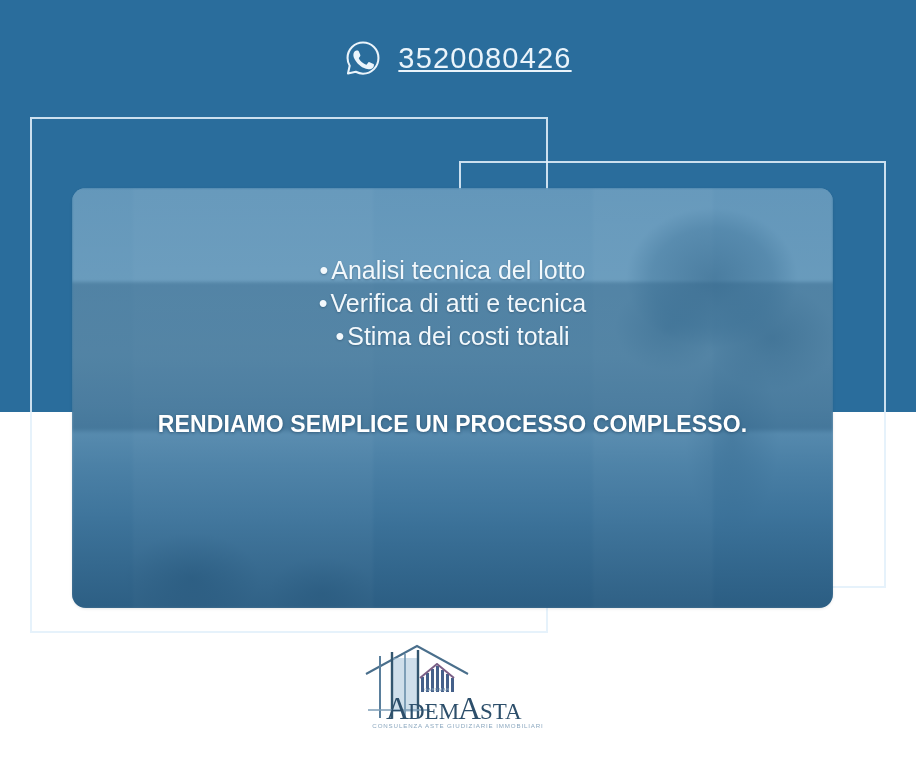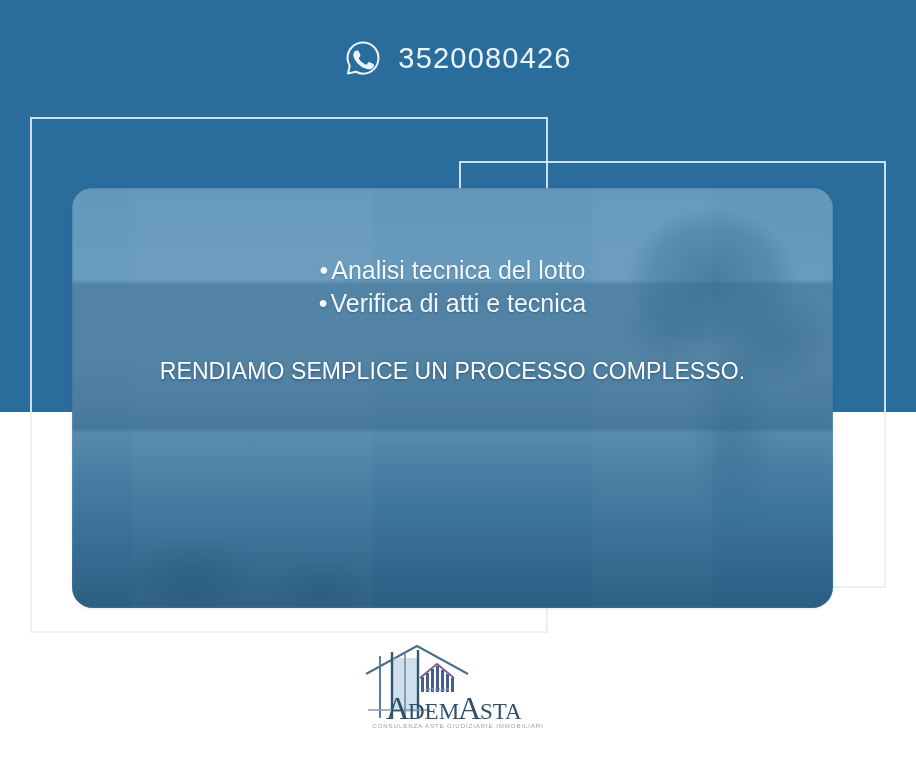--- a/index.html
+++ b/index.html
@@ -29,36 +29,37 @@
     gap:16px;
     z-index:6;
   }
   .wa-icon{ width:38px; height:38px; display:block; }
   .phone-number{
     color:#eaf4fb;
     font-size:29px;
     font-weight:400;
     letter-spacing:1.2px;
     line-height:1;
+    text-decoration:underline;
   }
   
   .frame{
     position:absolute;
     border:2px solid rgba(226,240,250,0.88);
     z-index:2;
     background:transparent;
   }
   .frame-a{ left:30px; top:117px; width:518px; height:516px; }
   .frame-b{ left:459px; top:161px; width:427px; height:427px; }
   
   .photo-wrap{
     position:absolute;
     left:72px; top:188px;
     width:761px; height:420px;
-    border-radius:21px;
+    border-radius:14px;
     overflow:hidden;
     z-index:3;
     box-shadow:0 1px 3px rgba(0,0,0,0.10);
   }
   .photo{
     position:absolute; inset:0;
     background:
       
       radial-gradient(ellipse 110px 90px at 640px 90px, rgba(28,62,92,0.55) 0%, rgba(40,80,112,0.32) 55%, rgba(255,255,255,0) 78%),
       radial-gradient(ellipse 85px 70px at 700px 150px, rgba(32,68,98,0.45) 0%, rgba(255,255,255,0) 75%),
@@ -103,24 +104,24 @@
     color:#f2f8fc;
     font-size:25px;
     line-height:1.32;
     font-weight:400;
     text-shadow:0 1px 2px rgba(16,46,72,0.35);
     white-space:nowrap;
   }
   .bullets li.wrap{ white-space:normal; max-width:600px; }
   .bullets li .dot{ margin-right:3px; }
   .tagline{
-    margin-top:38px;
+    margin-top:58px;
     color:#ffffff;
     font-size:23px;
-    font-weight:400;
+    font-weight:700;
     letter-spacing:0.1px;
     text-shadow:0 1px 3px rgba(14,42,68,0.45);
     white-space:nowrap;
   }
   
   .logo-area{
     position:absolute; left:0; top:644px;
     width:916px; height:110px;
     display:flex; align-items:flex-start; justify-content:center;
     z-index:5;
@@ -174,20 +175,23 @@
     <div class="photo"></div>
     <div class="photo-veil"></div>
 
     <div class="copy">
       <ul class="bullets">
         <li>
           <span class="dot">•</span><span>Analisi tecnica del lotto</span>
         </li>
         <li>
           <span class="dot">•</span><span>Verifica di atti e tecnica</span>
+        </li>
+        <li>
+          <span class="dot">•</span><span>Stima dei costi totali</span>
         </li>
       </ul>
       <div class="tagline">RENDIAMO SEMPLICE UN PROCESSO COMPLESSO.</div>
     </div>
   </div>
 
   <div class="logo-area">
     <div class="logo">
 
       <span class="logo-mark">

